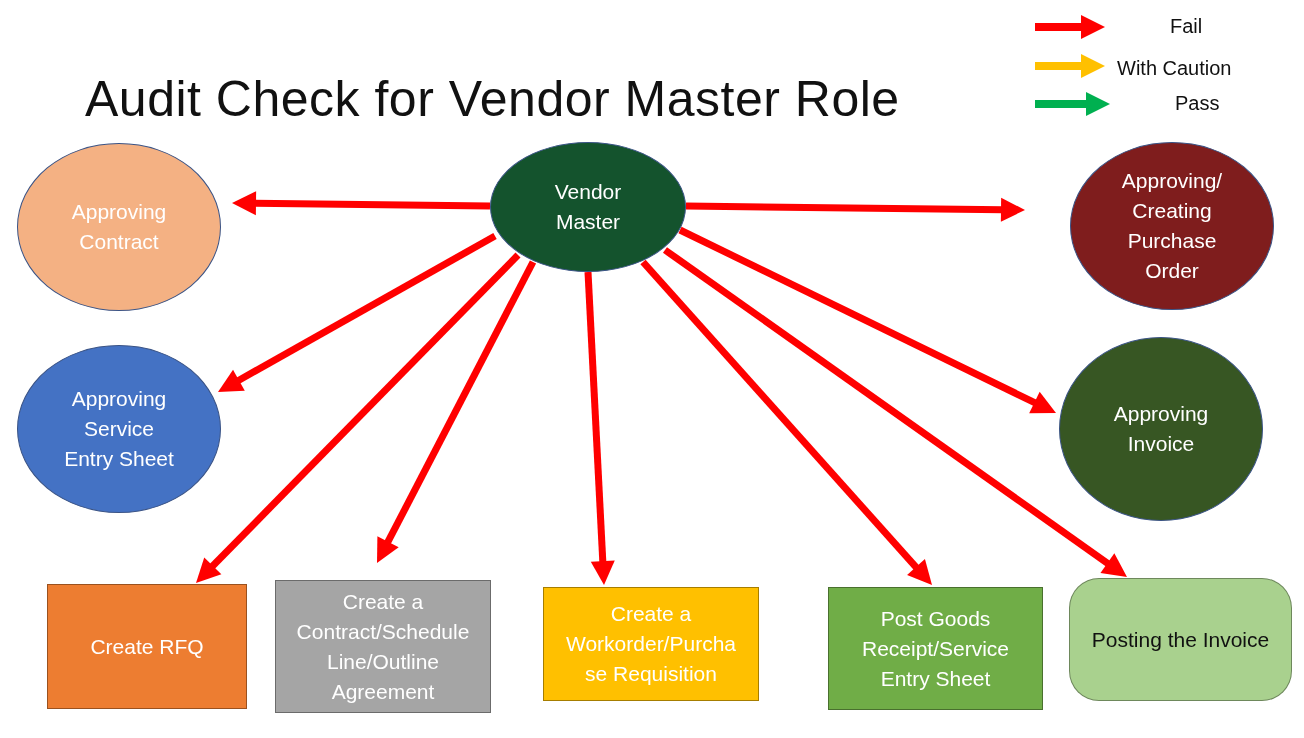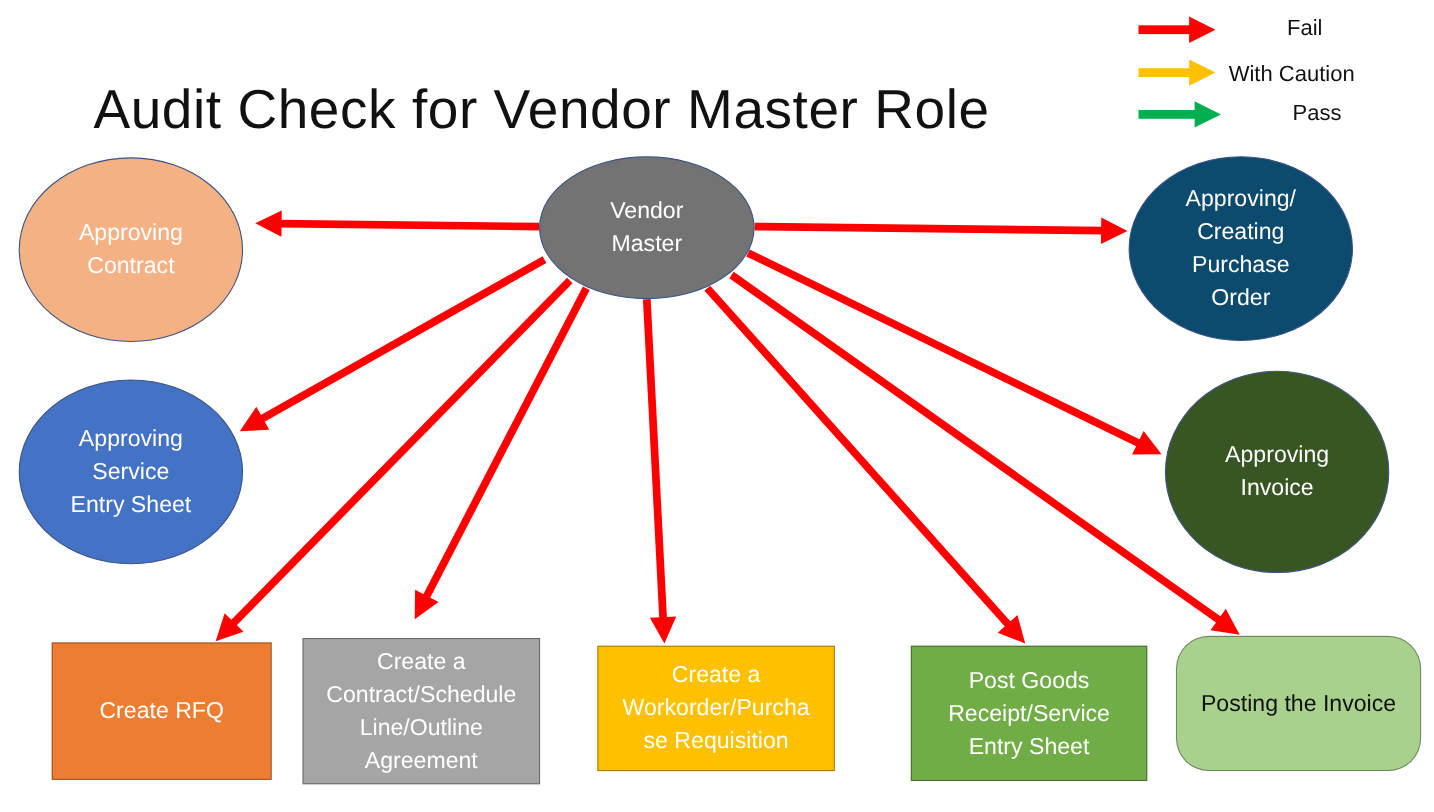--- a/index.html
+++ b/index.html
@@ -73,26 +73,26 @@
       </g>
     </g>
 </svg>
 
 <div class="title">Audit Check for Vendor Master Role</div>
 
 <div class="legend-label" style="left:1148px; top:15px;margin-left:22px;">Fail</div>
 <div class="legend-label" style="left:1117px; top:57px;">With Caution</div>
 <div class="legend-label" style="left:1152px; top:92px;margin-left:23px;">Pass</div>
 
-<div class="node ellipse" id="center-node" style="left: 490px; top: 142px; width: 196px; height: 130px; background: #737373; color: rgb(255, 255, 255);">Vendor
+<div class="node ellipse" id="center-node" style="left: 490px; top: 142px; width: 196px; height: 130px; background: #14532d; color: rgb(255, 255, 255);">Vendor
 Master</div>
 
 <div class="node ellipse" id="n0" style="left: 17px; top: 143px; width: 204px; height: 168px; background: rgb(244, 177, 131); color: rgb(255, 255, 255);">Approving
 Contract</div>
-<div class="node ellipse" id="n1" style="left: 1026px; top: 142px; width: 204px; height: 168px; background: #0c4a6e; color: rgb(255, 255, 255);">Approving/
+<div class="node ellipse" id="n1" style="left: 1070px; top: 142px; width: 204px; height: 168px; background: #7f1d1d; color: rgb(255, 255, 255);">Approving/
 Creating
 Purchase
 Order</div>
 <div class="node ellipse" id="n2" style="left: 17px; top: 345px; width: 204px; height: 168px; background: rgb(68, 114, 196); color: rgb(255, 255, 255);">Approving
 Service
 Entry Sheet</div>
 <div class="node ellipse" id="n3" style="left: 1059px; top: 337px; width: 204px; height: 184px; background: rgb(55, 86, 35); color: rgb(255, 255, 255);">Approving
 Invoice</div>
 
 <div class="node rect" id="n4" style="left: 47px; top: 584px; width: 200px; height: 125px; background: rgb(237, 125, 49); color: rgb(255, 255, 255);">Create RFQ</div>

